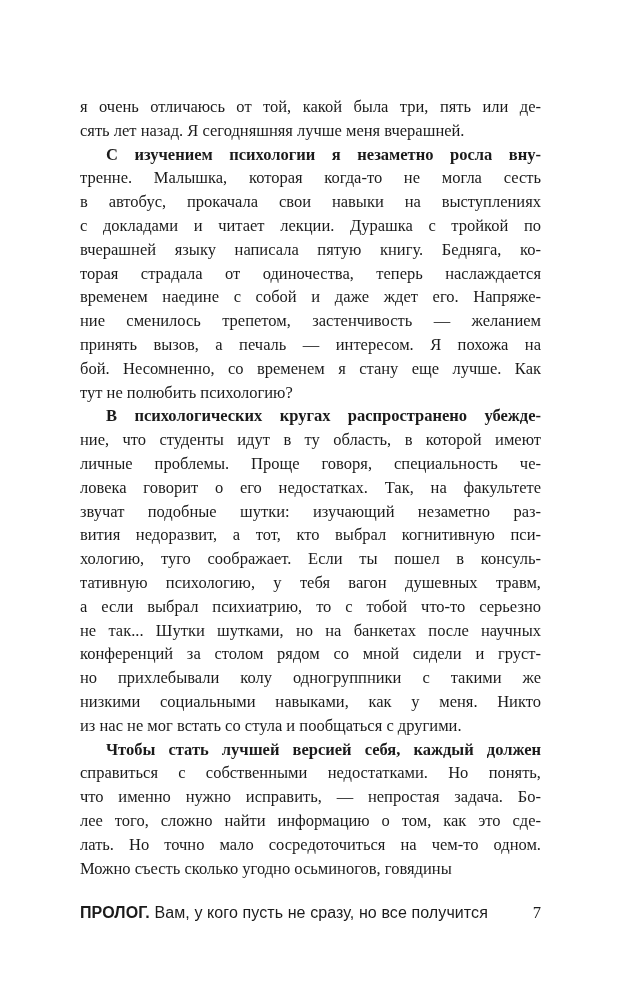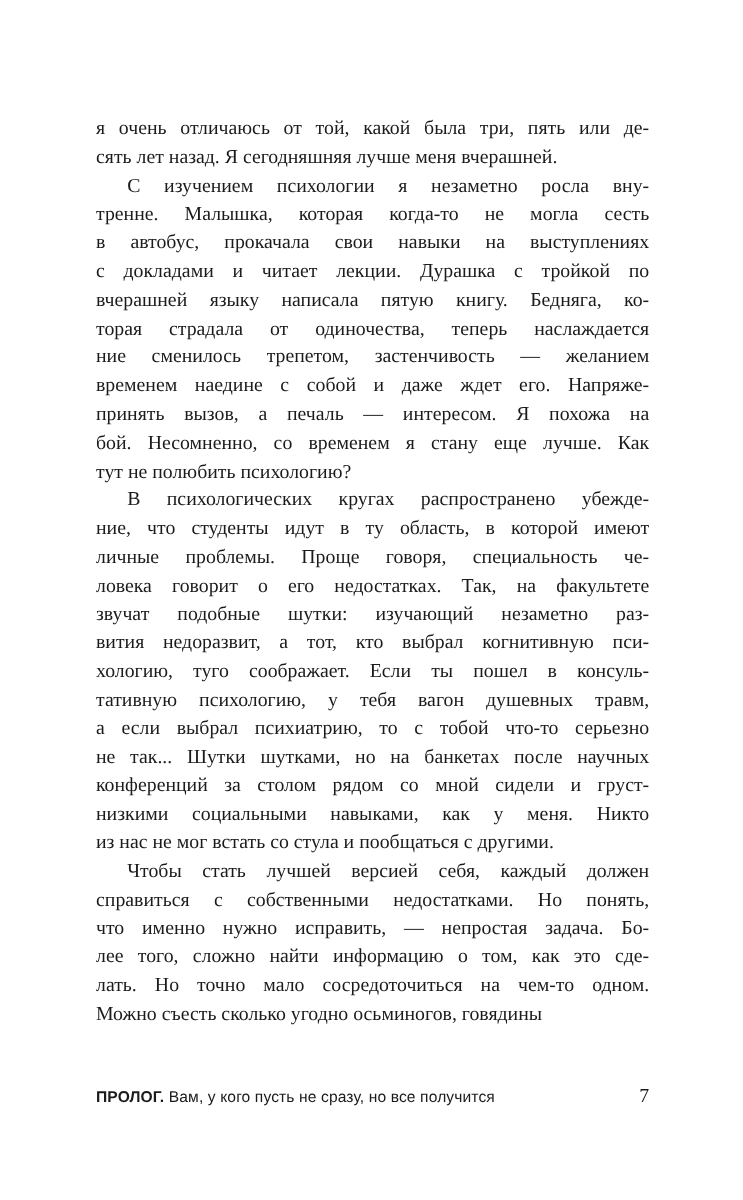--- a/index.html
+++ b/index.html
@@ -33,33 +33,34 @@
     text-align-last: justify;
     white-space: normal;
     height: 23.8px;
     overflow: visible;
   }
   .line.last {
     text-align-last: left;
   }
   .para.indent .line.first {
     text-indent: 26px;
+    font-weight: bold;
   }
   .footer {
     position: absolute;
     left: 80px;
     width: 461px;
     top: 903px;
     display: flex;
     justify-content: space-between;
     align-items: baseline;
   }
   .running-title {
     font-family: "Liberation Sans", "DejaVu Sans", sans-serif;
-    font-size: 13px;
+    font-size: 16px;
     color: #1b1b1b;
     letter-spacing: 0.1px;
   }
   .running-title .chapter {
     font-weight: bold;
   }
   .page-number {
     font-family: "Liberation Serif", "DejaVu Serif", serif;
     font-size: 16.5px;
     color: #1b1b1b;
@@ -75,38 +76,39 @@
         <div class="line first">я очень отличаюсь от той, какой была три, пять или де-</div>
         <div class="line last">сять лет назад. Я сегодняшняя лучше меня вчерашней.</div>
       </div>
       <div class="para indent">
         <div class="line first">С изучением психологии я незаметно росла вну-</div>
         <div class="line">тренне. Малышка, которая когда-то не могла сесть</div>
         <div class="line">в автобус, прокачала свои навыки на выступлениях</div>
         <div class="line">с докладами и читает лекции. Дурашка с тройкой по</div>
         <div class="line">вчерашней языку написала пятую книгу. Бедняга, ко-</div>
         <div class="line">торая страдала от одиночества, теперь наслаждается</div>
+        <div class="line">временем наедине с собой и даже ждет его. Напряже-</div>
         <div class="line">ние сменилось трепетом, застенчивость — желанием</div>
-        <div class="line">временем наедине с собой и даже ждет его. Напряже-</div>
         <div class="line">принять вызов, а печаль — интересом. Я похожа на</div>
         <div class="line">бой. Несомненно, со временем я стану еще лучше. Как</div>
         <div class="line last">тут не полюбить психологию?</div>
       </div>
       <div class="para indent">
         <div class="line first">В психологических кругах распространено убежде-</div>
         <div class="line">ние, что студенты идут в ту область, в которой имеют</div>
         <div class="line">личные проблемы. Проще говоря, специальность че-</div>
         <div class="line">ловека говорит о его недостатках. Так, на факультете</div>
         <div class="line">звучат подобные шутки: изучающий незаметно раз-</div>
         <div class="line">вития недоразвит, а тот, кто выбрал когнитивную пси-</div>
         <div class="line">хологию, туго соображает. Если ты пошел в консуль-</div>
         <div class="line">тативную психологию, у тебя вагон душевных травм,</div>
         <div class="line">а если выбрал психиатрию, то с тобой что-то серьезно</div>
         <div class="line">не так... Шутки шутками, но на банкетах после научных</div>
         <div class="line">конференций за столом рядом со мной сидели и груст-</div>
+        <div class="line">но прихлебывали колу одногруппники с такими же</div>
         <div class="line">низкими социальными навыками, как у меня. Никто</div>
         <div class="line last">из нас не мог встать со стула и пообщаться с другими.</div>
       </div>
       <div class="para indent">
         <div class="line first">Чтобы стать лучшей версией себя, каждый должен</div>
         <div class="line">справиться с собственными недостатками. Но понять,</div>
         <div class="line">что именно нужно исправить, — непростая задача. Бо-</div>
         <div class="line">лее того, сложно найти информацию о том, как это сде-</div>
         <div class="line">лать. Но точно мало сосредоточиться на чем-то одном.</div>
         <div class="line last">Можно съесть сколько угодно осьминогов, говядины</div>

